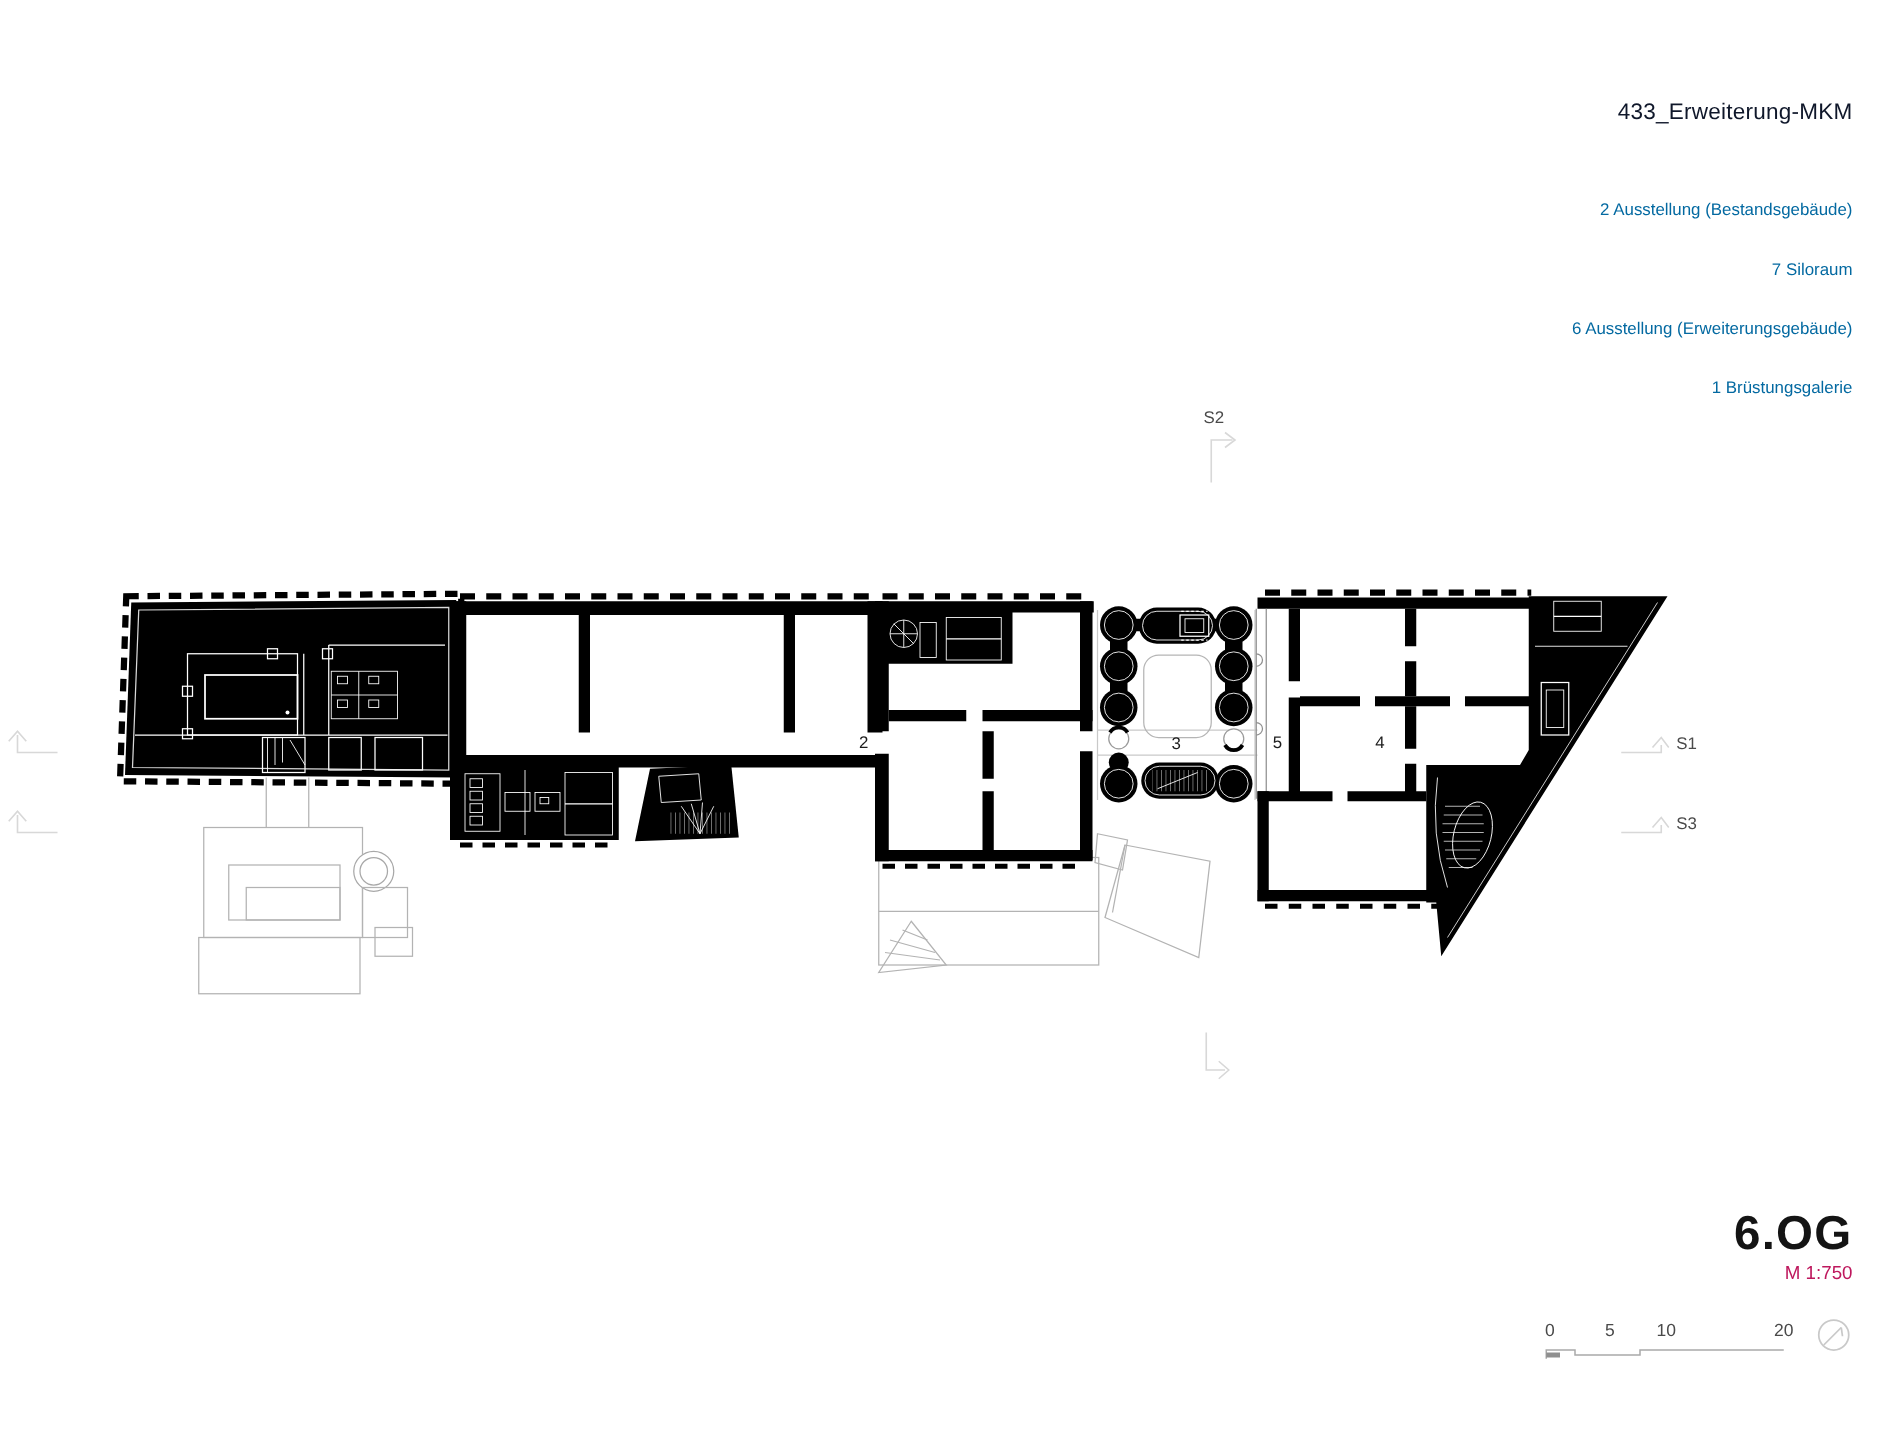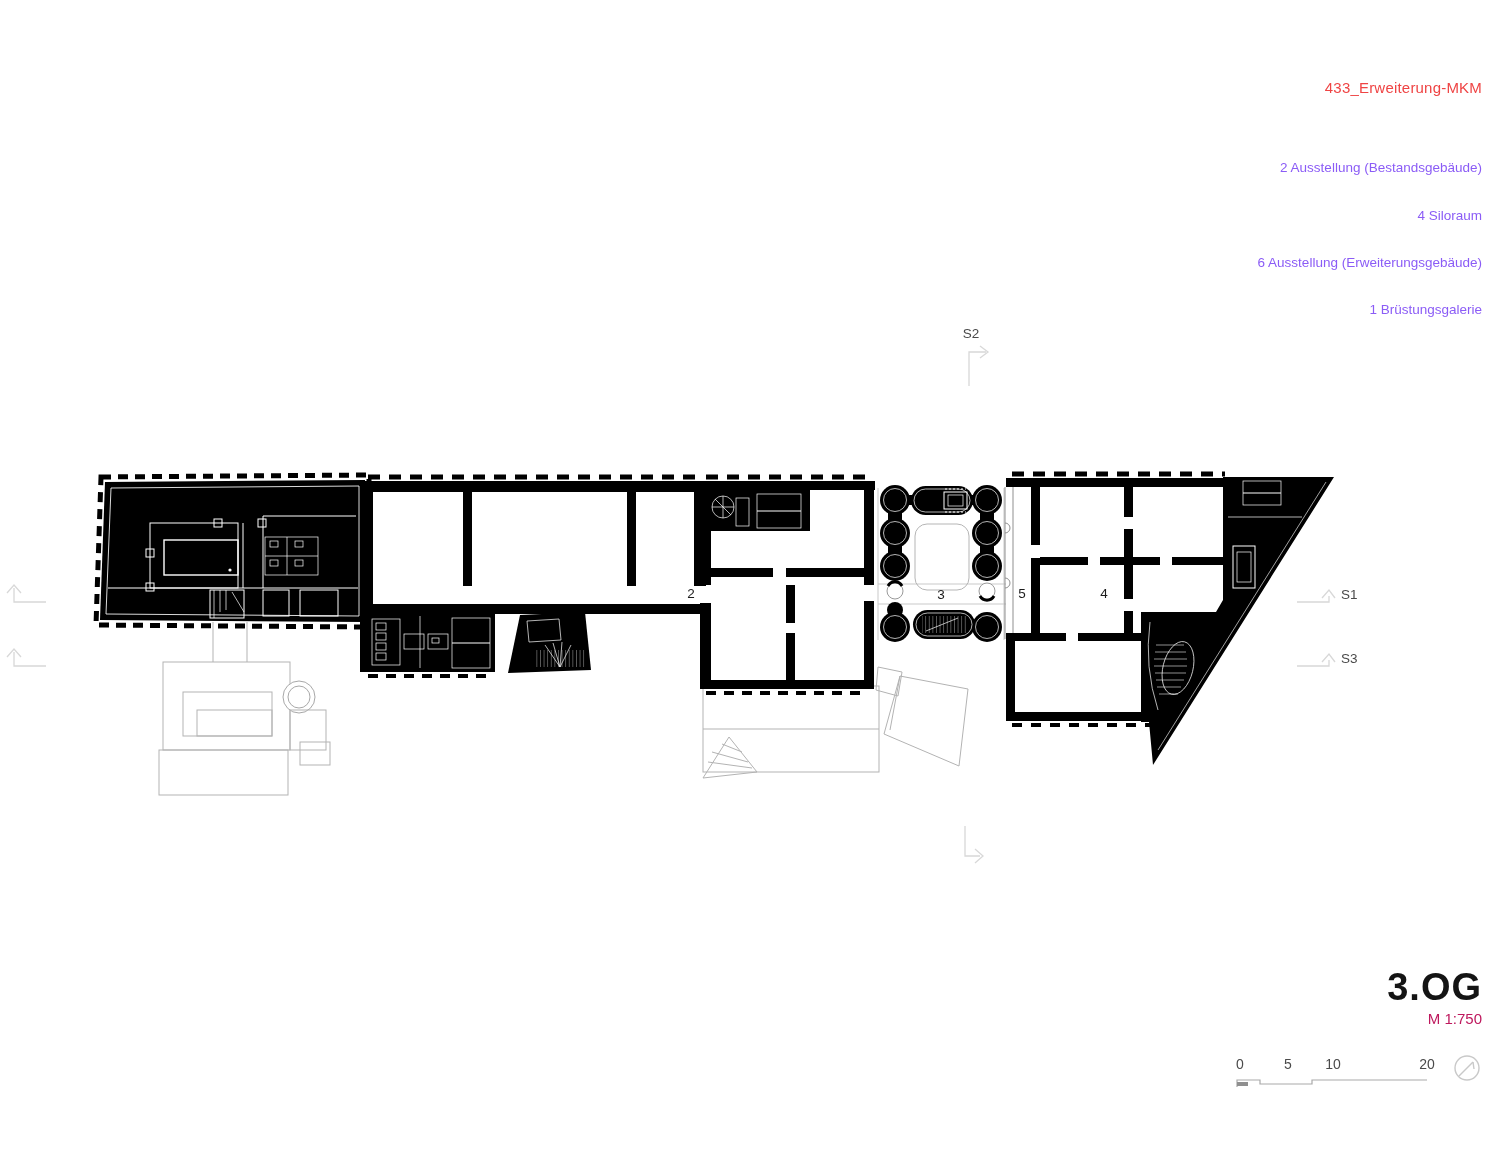--- a/index.html
+++ b/index.html
@@ -1,47 +1,47 @@
 <!DOCTYPE html>
 <html><head>
 <meta charset="utf-8">
 <style>
   html,body{margin:0;padding:0;background:#ffffff;}
   body{
     width:1512px;height:1159px;position:relative;overflow:hidden;
     font-family:"Liberation Sans", sans-serif;color:#2e2e2e;
   }
   .r-text{position:absolute;right:30px;text-align:right;white-space:pre;}
-  #doc-title{top:79px;font-size:15px;color:#ef4444;letter-spacing:.2px;}
-  #legend{top:129px;font-size:13.5px;line-height:15.7px;color:#8b5cf6;}
+  #doc-title{top:79px;font-size:18px;color:#0f172a;letter-spacing:.2px;}
+  #legend{top:129px;font-size:13.5px;line-height:15.7px;color:#0369a1;}
   #floor-label{top:966px;font-size:38px;font-weight:800;color:#141414;letter-spacing:1px;}
   #scale-label{top:1010px;font-size:15px;color:#be185d;}
   svg{position:absolute;left:0;top:0;}
   svg text{font-family:"Liberation Sans", sans-serif;}
   .plan-num{font-size:13.5px;fill:#1c1c1c;}
   .sec-lab{font-size:13.5px;fill:#4a4a4a;}
   .tick-lab{font-size:14px;fill:#4a4a4a;}
   .w{stroke:#fff;fill:none;stroke-width:1;}
   .wf{stroke:#fff;fill:none;stroke-width:.7;}
   .roofln{stroke:#b3b3b3;fill:none;stroke-width:1;}
   .mark{stroke:#d8d8d8;fill:none;stroke-width:1.3;}
 </style>
 </head>
 <body>
 
 <div id="doc-title" class="r-text">433_Erweiterung-MKM</div>
 
 <div id="legend" class="r-text">
   <div>2 Ausstellung (Bestandsgebäude)</div>
-  <div>4 Siloraum</div>
+  <div>7 Siloraum</div>
   <div>6 Ausstellung (Erweiterungsgebäude)</div>
   <div>1 Brüstungsgalerie</div>
 </div>
 
-<div id="floor-label" class="r-text">3.OG</div>
+<div id="floor-label" class="r-text">6.OG</div>
 <div id="scale-label" class="r-text">M 1:750</div>
 
 <svg width="1512" height="1159" viewBox="0 0 1512 1159">
   <defs>
     <pattern id="vhatch" width="4.2" height="8" patternUnits="userSpaceOnUse">
       <line x1="0" y1="0" x2="0" y2="8" stroke="#c4c4c4" stroke-width="0.8"></line>
     </pattern>
     <pattern id="hhatch" width="8" height="3.6" patternUnits="userSpaceOnUse">
       <line x1="0" y1="0" x2="8" y2="0" stroke="#c4c4c4" stroke-width="0.8"></line>
     </pattern>

